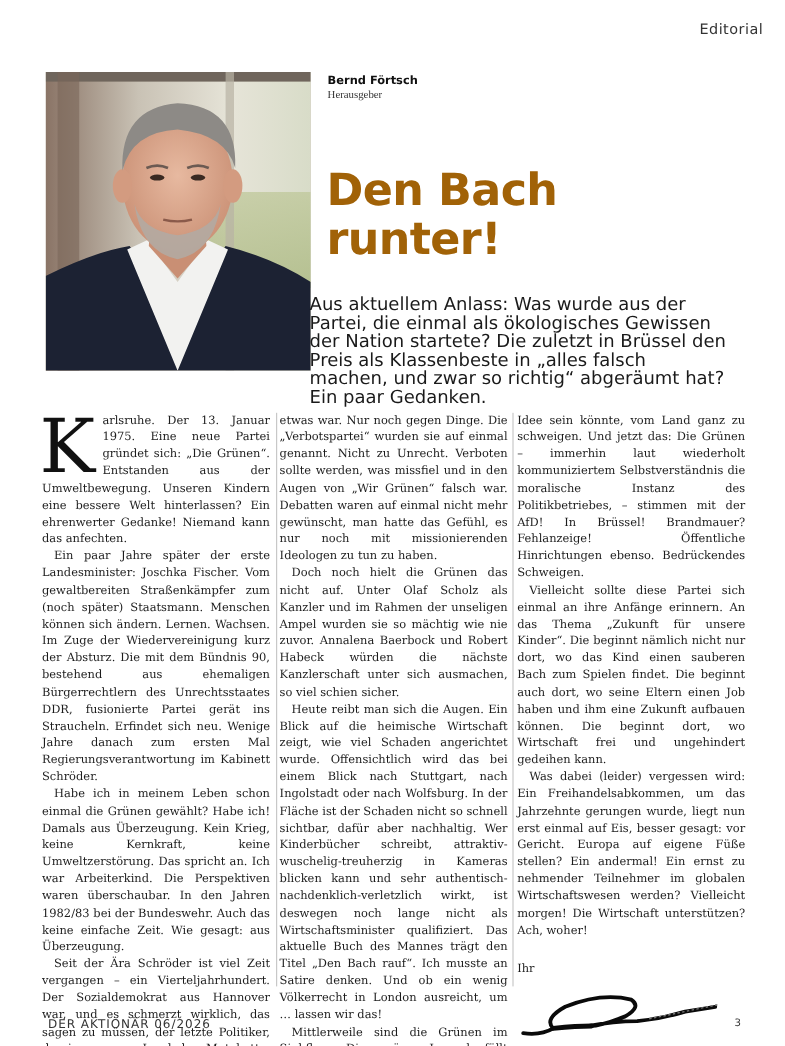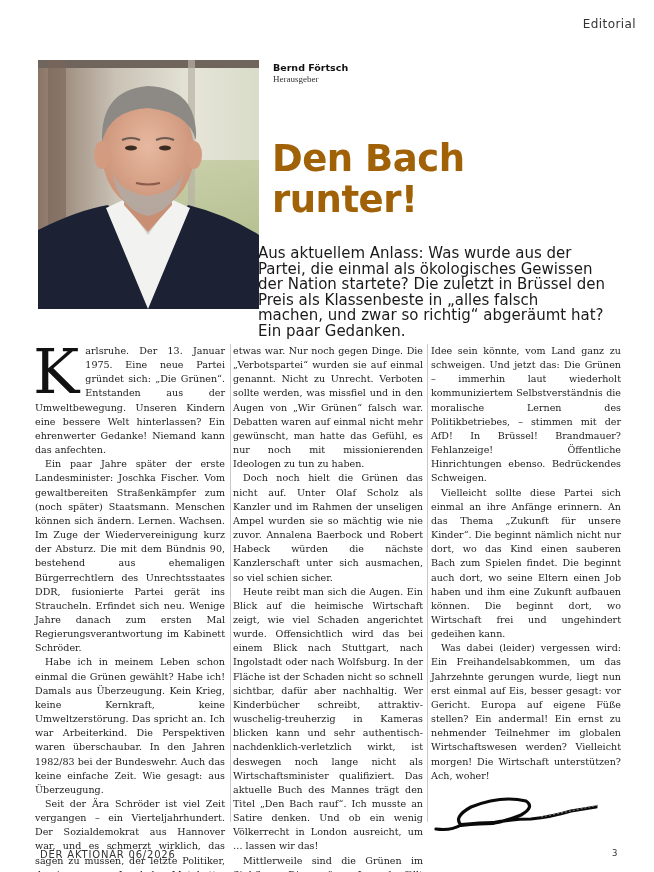--- a/index.html
+++ b/index.html
@@ -117,23 +117,24 @@
   </div>
 
   <div class="col col2">
     <p class="first">etwas war. Nur noch gegen Dinge. Die „Verbotspartei“ wurden sie auf einmal genannt. Nicht zu Unrecht. Verboten sollte werden, was missfiel und in den Augen von „Wir Grünen“ falsch war. Debatten waren auf einmal nicht mehr gewünscht, man hatte das Gefühl, es nur noch mit missionierenden Ideologen zu tun zu haben.</p>
     <p>Doch noch hielt die Grünen das nicht auf. Unter Olaf Scholz als Kanzler und im Rahmen der unseligen Ampel wurden sie so mächtig wie nie zuvor. Annalena Baerbock und Robert Habeck würden die nächste Kanzlerschaft unter sich ausmachen, so viel schien sicher.</p>
     <p>Heute reibt man sich die Augen. Ein Blick auf die heimische Wirtschaft zeigt, wie viel Schaden angerichtet wurde. Offensichtlich wird das bei einem Blick nach Stuttgart, nach Ingolstadt oder nach Wolfsburg. In der Fläche ist der Schaden nicht so schnell sichtbar, dafür aber nachhaltig. Wer Kinderbücher schreibt, attraktiv-wuschelig-treuherzig in Kameras blicken kann und sehr authentisch-nachdenklich-verletzlich wirkt, ist deswegen noch lange nicht als Wirtschaftsminister qualifiziert. Das aktuelle Buch des Mannes trägt den Titel „Den Bach rauf“. Ich musste an Satire denken. Und ob ein wenig Völkerrecht in London ausreicht, um … lassen wir das!</p>
     <p>Mittlerweile sind die Grünen im Sinkflug. Die grüne Jugend fällt regelmäßig durch verbale Entgleisungen und spätkommunistische Verwirrungen auf. Das Spitzenpersonal ist ruhiger geworden. Und fast dachte man schon: Vielleicht reift dort die Erkenntnis, dass ein bisschen „back to the roots“ auch im Sinne der Partei eine gute</p>
   </div>
 
   <div class="col col3">
-    <p class="first">Idee sein könnte, vom Land ganz zu schweigen. Und jetzt das: Die Grünen – immerhin laut wiederholt kommuniziertem Selbstverständnis die moralische Lernen des Politikbetriebes, – stimmen mit der AfD! In Brüssel! Brandmauer? Fehlanzeige! Öffentliche Hinrichtungen ebenso. Bedrückendes Schweigen.</p>
+    <p class="first">Idee sein könnte, vom Land ganz zu schweigen. Und jetzt das: Die Grünen – immerhin laut wiederholt kommuniziertem Selbstverständnis die moralische Instanz des Politikbetriebes, – stimmen mit der AfD! In Brüssel! Brandmauer? Fehlanzeige! Öffentliche Hinrichtungen ebenso. Bedrückendes Schweigen.</p>
     <p>Vielleicht sollte diese Partei sich einmal an ihre Anfänge erinnern. An das Thema „Zukunft für unsere Kinder“. Die beginnt nämlich nicht nur dort, wo das Kind einen sauberen Bach zum Spielen findet. Die beginnt auch dort, wo seine Eltern einen Job haben und ihm eine Zukunft aufbauen können. Die beginnt dort, wo Wirtschaft frei und ungehindert gedeihen kann.</p>
     <p>Was dabei (leider) vergessen wird: Ein Freihandelsabkommen, um das Jahrzehnte gerungen wurde, liegt nun erst einmal auf Eis, besser gesagt: vor Gericht. Europa auf eigene Füße stellen? Ein andermal! Ein ernst zu nehmender Teilnehmer im globalen Wirtschaftswesen werden? Vielleicht morgen! Die Wirtschaft unterstützen? Ach, woher!</p>
+    <p class="closing">Ihr</p>
     <svg class="signature" viewBox="0 0 175 50">
       <path d="M5 40 Q20 42 30 36 Q22 28 40 18 Q70 6 95 12 Q104 18 90 26 Q70 34 60 34 Q80 30 100 30 Q120 28 140 22 L165 18" stroke="#0a0a0a" stroke-width="3.2" fill="none" stroke-linecap="round"></path>
       <path d="M30 36 Q50 34 62 34" stroke="#0a0a0a" stroke-width="4" fill="none" stroke-linecap="round"></path>
       <path d="M110 28 Q140 22 168 16" stroke="#777" stroke-width="1.2" fill="none" stroke-dasharray="2 2"></path>
     </svg>
   </div>
 </div>
 
 <div class="footer-left">DER AKTIONÄR 06/2026</div>
 <div class="footer-right">3</div>

